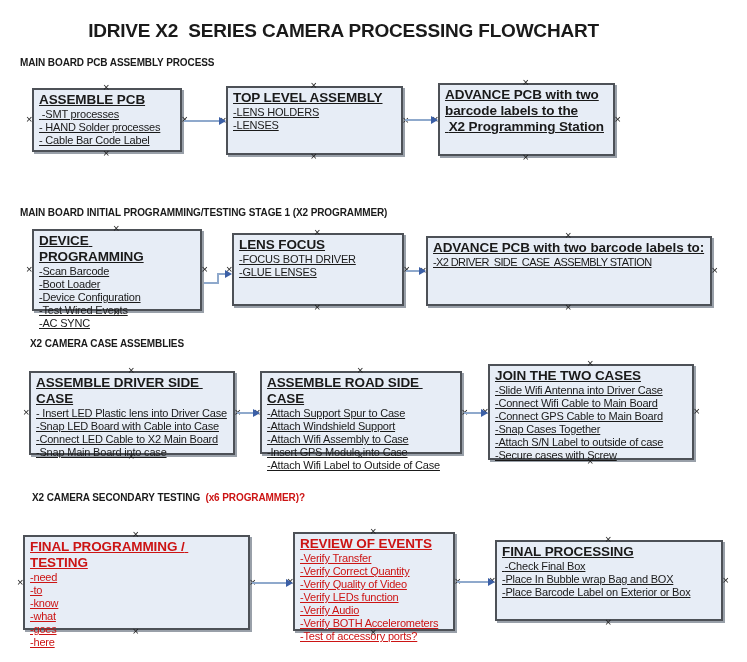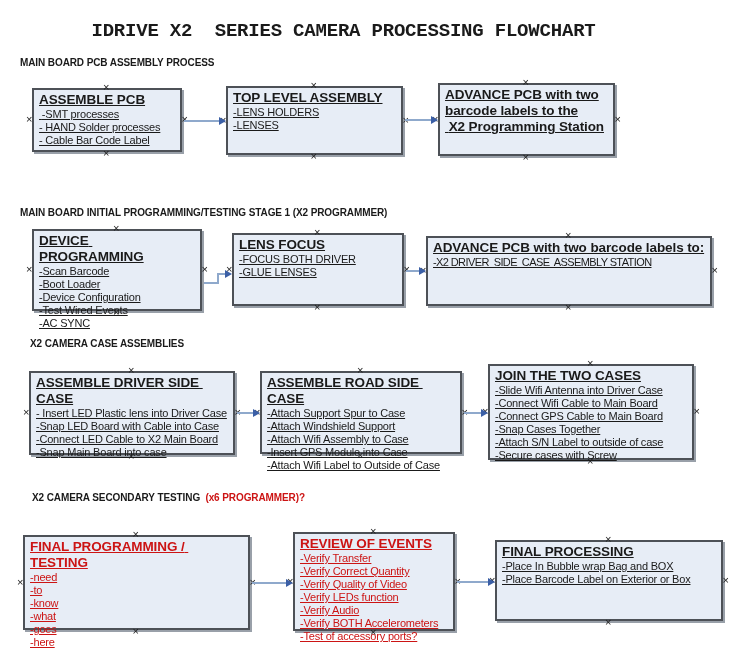--- a/index.html
+++ b/index.html
@@ -2,21 +2,21 @@
 <html style="--box-fill: #e7edf6; --box-border: #4d5157; --arrow-line: #8fa9cc; --arrow-head: #3b5fa6; --red: #cc1414;"><head>
 <meta charset="utf-8">
 <style>
   html,body{margin:0;padding:0;background:#ffffff;}
   .page{
     position:relative;width:747px;height:662px;background:#fff;overflow:hidden;
     font-family:"Liberation Sans",sans-serif;color:#1a1a1a;
   }
   .main-title{
     position:absolute;top:20px;left:0;width:687px;text-align:center;
-    font-size:19px;font-weight:bold;white-space:pre;letter-spacing:-0.2px;font-family:Liberation Mono, monospace;
+    font-size:19px;font-weight:bold;white-space:pre;letter-spacing:-0.2px;
   }
   .section-heading{
     position:absolute;font-size:10px;font-weight:bold;white-space:pre;letter-spacing:-0.1px;
   }
   .red-text{color:var(--red,#cc1414);}
   .box{
     position:absolute;box-sizing:border-box;
     background:var(--box-fill,#e7edf6);
     border:2px solid var(--box-border,#4d5157);
     box-shadow:2px 2px 0 #99a0a9;
@@ -232,20 +232,21 @@
         <div class="item">-Test of accessory ports?</div>
       </div>
   <span class="anc t">×</span>
       <span class="anc b">×</span>
       <span class="anc l">×</span>
       <span class="anc r">×</span>
     </div>
   <div class="box" style="left:495px;top:540px;width:228px;height:81px;">
     <div class="box-title">FINAL PROCESSING</div>
     <div class="box-items">
+        <div class="item"> -Check Final Box</div>
         <div class="item">-Place In Bubble wrap Bag and BOX</div>
         <div class="item">-Place Barcode Label on Exterior or Box</div>
       </div>
   <span class="anc t">×</span>
       <span class="anc b">×</span>
       <span class="anc l">×</span>
       <span class="anc r">×</span>
     </div>
 
   <div class="arrow" style="left:252px;top:579px;width:41px;">

